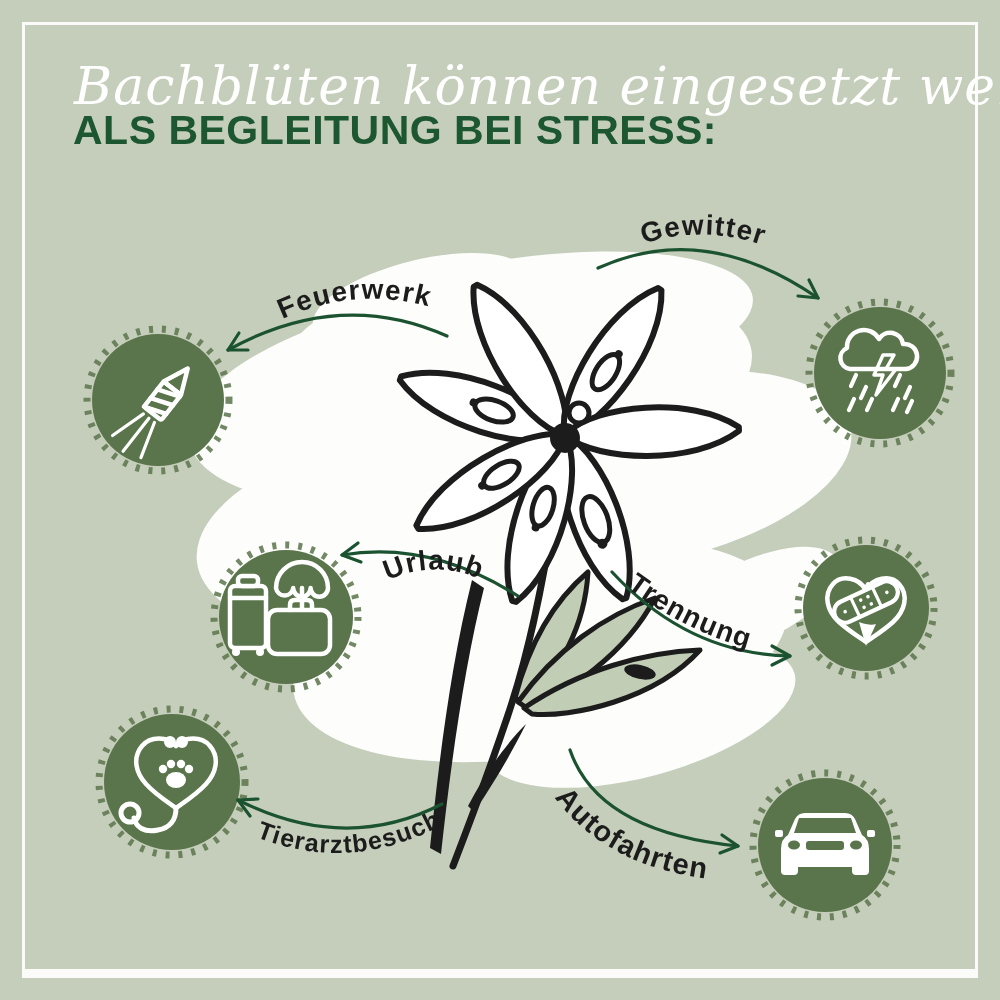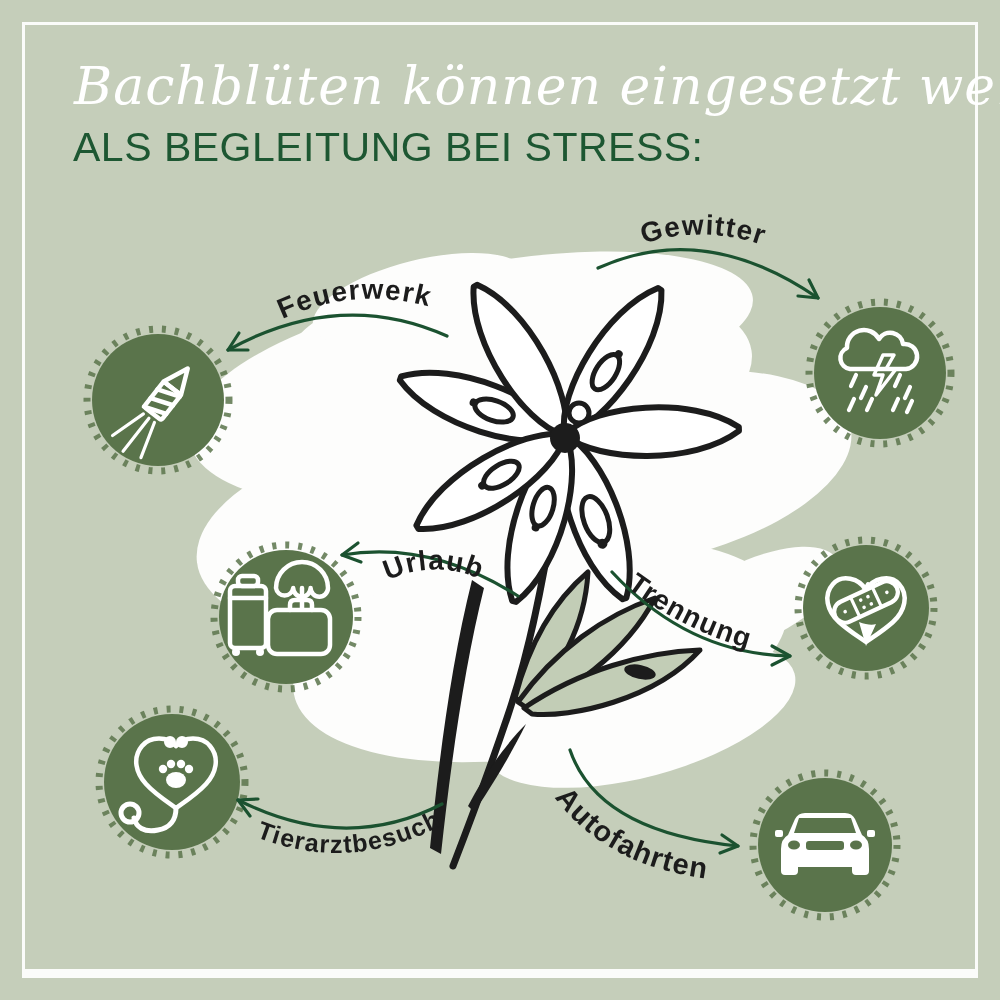--- a/index.html
+++ b/index.html
@@ -13,22 +13,22 @@
     border-bottom-width:9px;
     pointer-events:none;
   }
   .title-script{
     position:absolute;left:74px;top:56px;width:880px;
     color:#ffffff;
     font-family:"DejaVu Serif",serif;font-style:italic;
     font-size:52px;letter-spacing:1px;white-space:nowrap;
   }
   .subtitle{
-    position:absolute;left:73px;top:124px;
-    color:#1d5732;font-weight:400;font-size:41px;
+    position:absolute;left:73px;top:107px;
+    color:#1d5732;font-weight:700;font-size:41px;
     letter-spacing:.5px;white-space:nowrap;
   }
   svg.scene{position:absolute;left:0;top:0;}
   .arc-label{
     font-family:"Liberation Sans",sans-serif;font-weight:bold;fill:#1c1c1c;
     letter-spacing:1.2px;
   }
   .arrow{stroke:#1b5230;stroke-width:3.2;fill:none;stroke-linecap:round;stroke-linejoin:round;}
   .petal{fill:#ffffff;stroke:#1c1c1c;stroke-width:6;stroke-linejoin:round;}
   .accent{fill:#ffffff;stroke:#1c1c1c;stroke-width:5;}

